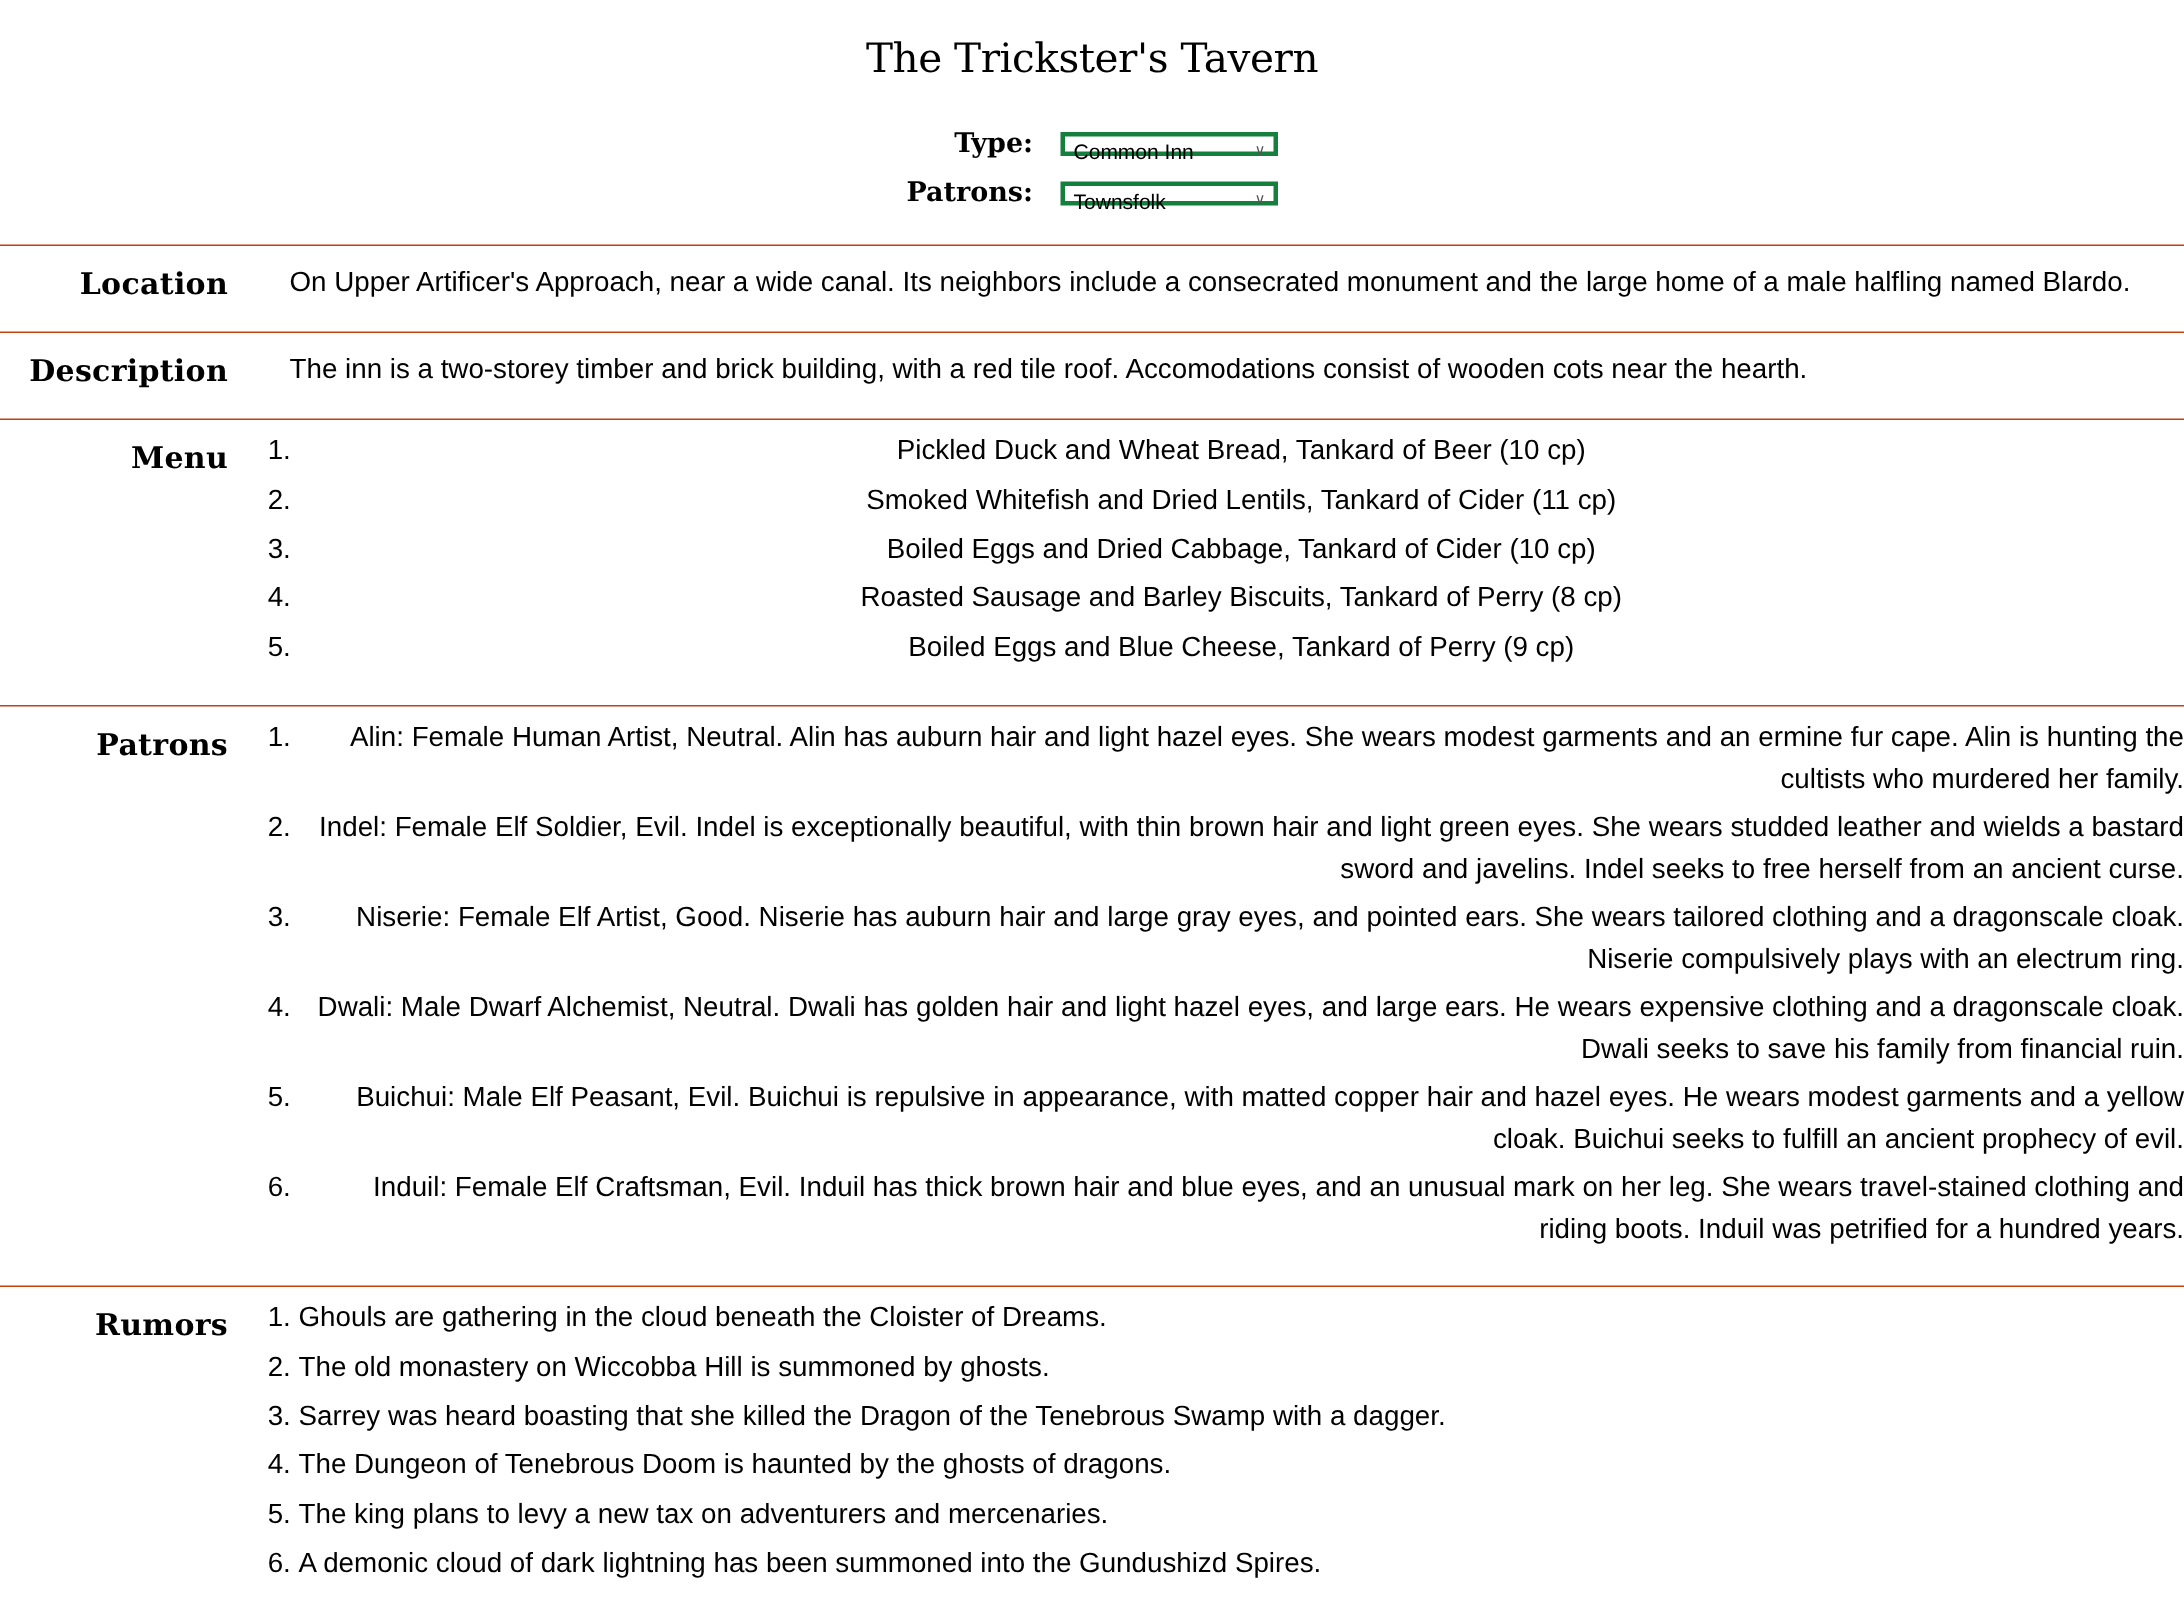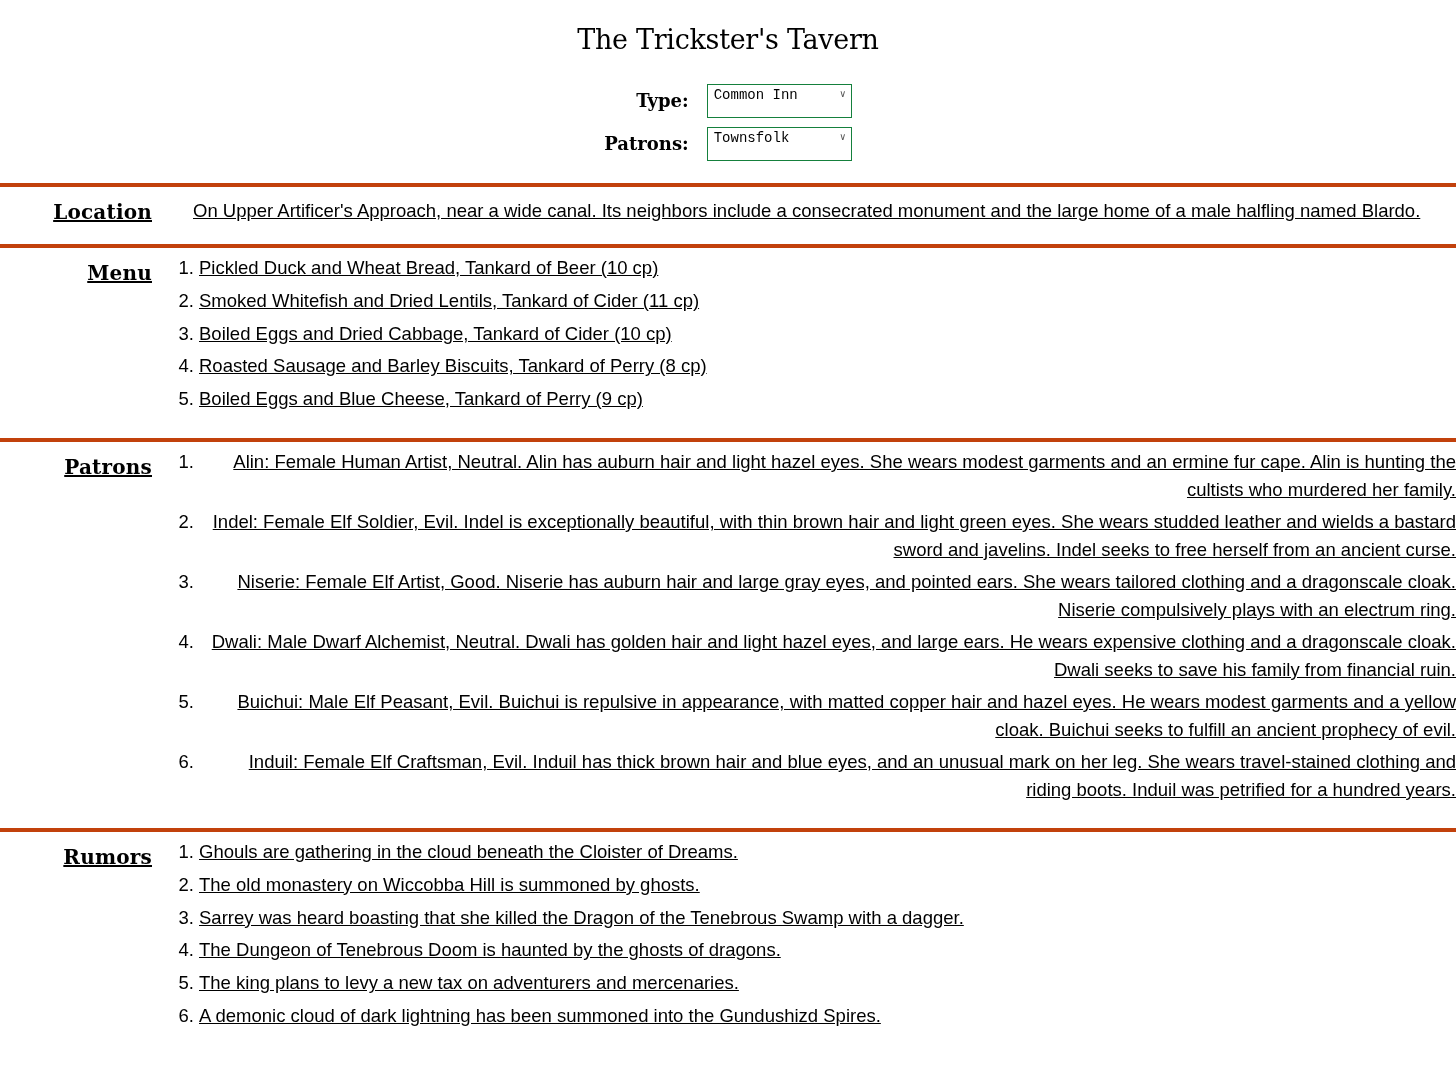--- a/index.html
+++ b/index.html
@@ -42,46 +42,45 @@
     .control-label {
       text-align: right;
       font-family: "DejaVu Serif", serif;
       font-weight: bold;
       font-size: 18px;
       line-height: 24px;
     }
     .select-box {
       position: relative;
       width: 145px;
-      height: 34px;
-      border: 1px solid #15803d;
+      height: 16px;
+      border: 3px solid #15803d;
       background: #ffffff;
       box-sizing: border-box;
-      font-family: Liberation Mono, monospace;
+      font-family: Liberation Sans, sans-serif;
       font-size: 14px;
       line-height: 20px;
       padding-left: 6px;
       cursor: pointer;
     }
     .select-box .chev {
       position: absolute;
       right: 5px;
       top: 0;
       font-size: 10px;
       color: #555;
       line-height: 20px;
     }
     .info-table {
       margin-top: 22px;
       width: 100%;
       border-collapse: collapse;
     }
     .info-table tr {
-      border-top: 4px solid #c2410c;
-      text-decoration: underline;
+      border-top: 1px solid #c2410c;
     }
     .info-table tr.last {
       border-bottom: none;
     }
     .info-table th {
       width: 152px;
       text-align: right;
       vertical-align: top;
       font-family: "DejaVu Serif", serif;
       font-weight: bold;
@@ -106,20 +105,21 @@
     ol {
       margin: 0;
       padding-left: 47px;
     }
     ol li {
       padding-left: 0px;
     }
     ol.menu-list li {
       margin-bottom: 4.8px;
       line-height: 28px;
+      text-align: center;
     }
     ol.menu-list {
       margin-top: -4px;
       padding-bottom: 20px;
     }
     ol.patron-list li {
       line-height: 28px;
       margin-bottom: 4px;
     }
     ol.patron-list {
@@ -154,20 +154,24 @@
     </div>
   </div>
 </div>
 
 <table class="info-table">
   <tbody>
     <tr class="simple">
       <th>Location</th>
       <td>On Upper Artificer's Approach, near a wide canal. Its neighbors include a consecrated monument and the large home of a male halfling named Blardo.</td>
     </tr>
+    <tr class="simple">
+      <th>Description</th>
+      <td>The inn is a two-storey timber and brick building, with a red tile roof. Accomodations consist of wooden cots near the hearth.</td>
+    </tr>
     <tr>
       <th>Menu</th>
       <td style="padding-left:0">
         <ol class="menu-list">
           <li>Pickled Duck and Wheat Bread, Tankard of Beer (10 cp)</li>
           <li>Smoked Whitefish and Dried Lentils, Tankard of Cider (11 cp)</li>
           <li>Boiled Eggs and Dried Cabbage, Tankard of Cider (10 cp)</li>
           <li>Roasted Sausage and Barley Biscuits, Tankard of Perry (8 cp)</li>
           <li>Boiled Eggs and Blue Cheese, Tankard of Perry (9 cp)</li>
         </ol>

